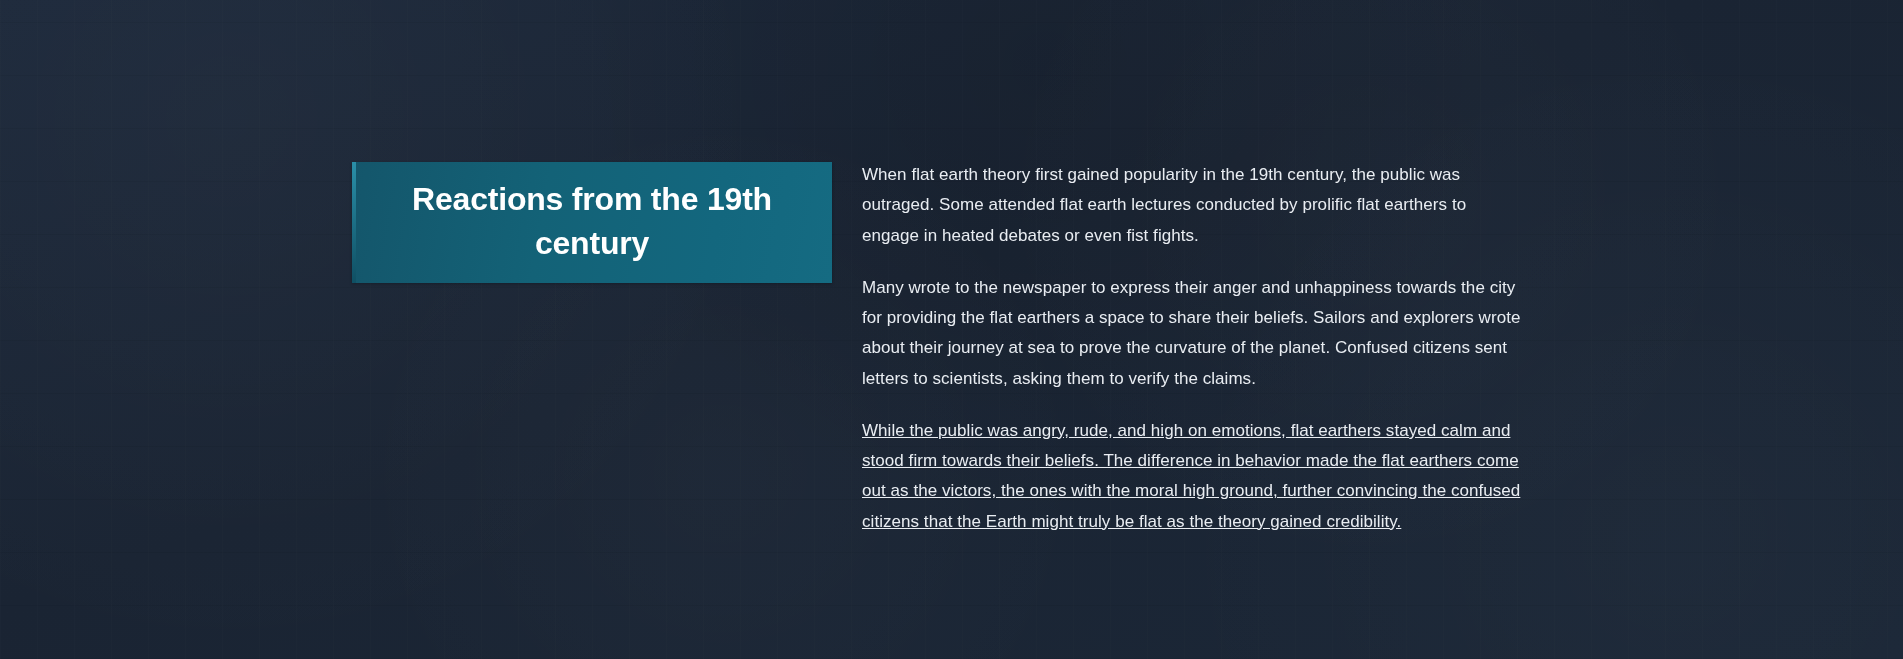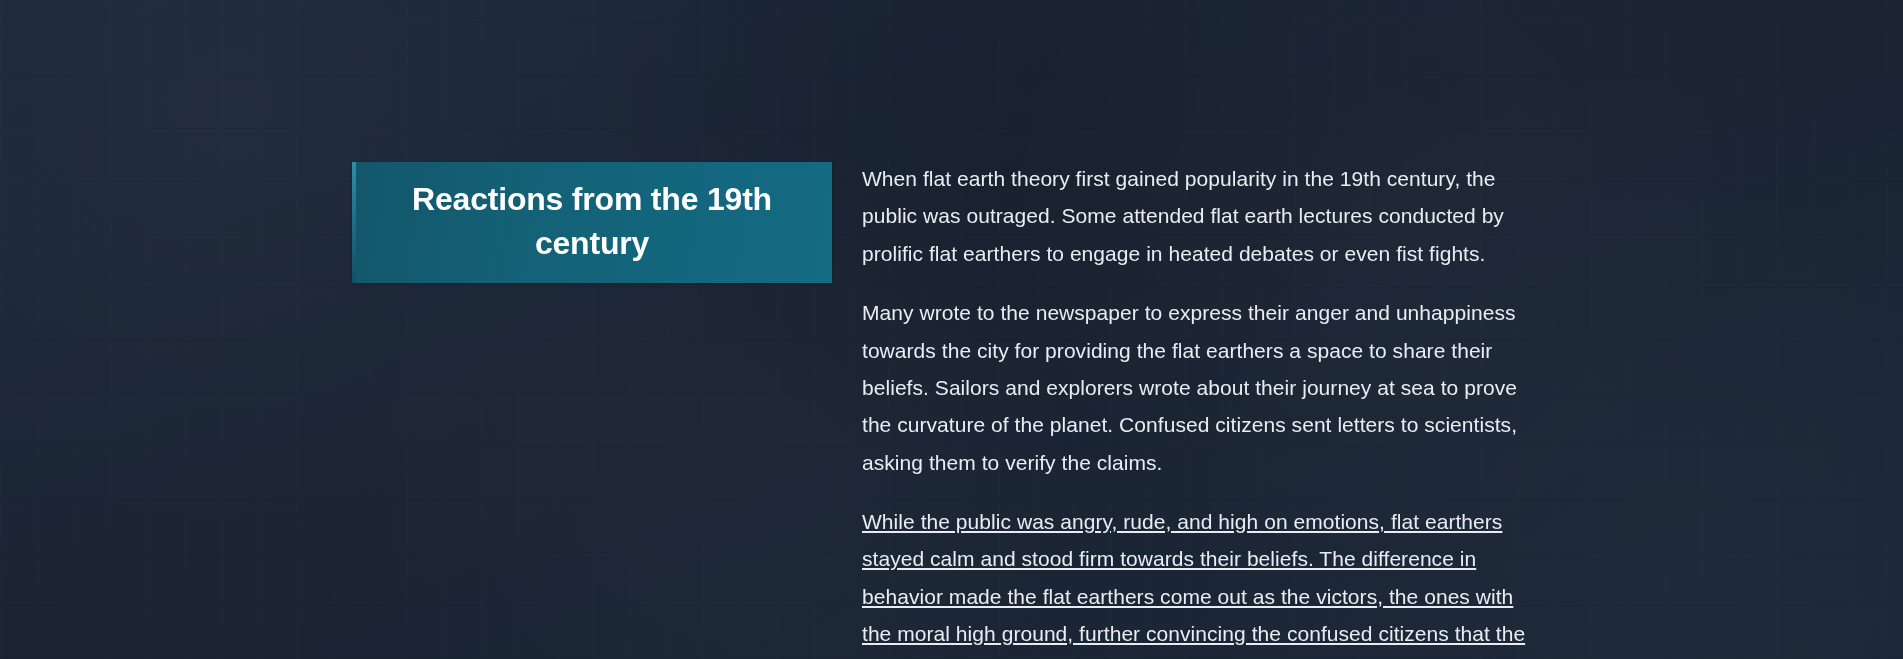--- a/index.html
+++ b/index.html
@@ -76,21 +76,21 @@
 
   
   .body-column {
     position: absolute;
     left: 862px;
     top: 160px;
     width: 665px;
   }
   .body-paragraph {
     color: #e9edf2;
-    font-size: 21px;
+    font-size: 17px;
     line-height: 1.78;
     margin: 0 0 22px 0;
     letter-spacing: 0.05px;
   }
   .body-paragraph:last-child {
     margin-bottom: 0;
     text-decoration: underline;
   }
 </style>
 </head>

